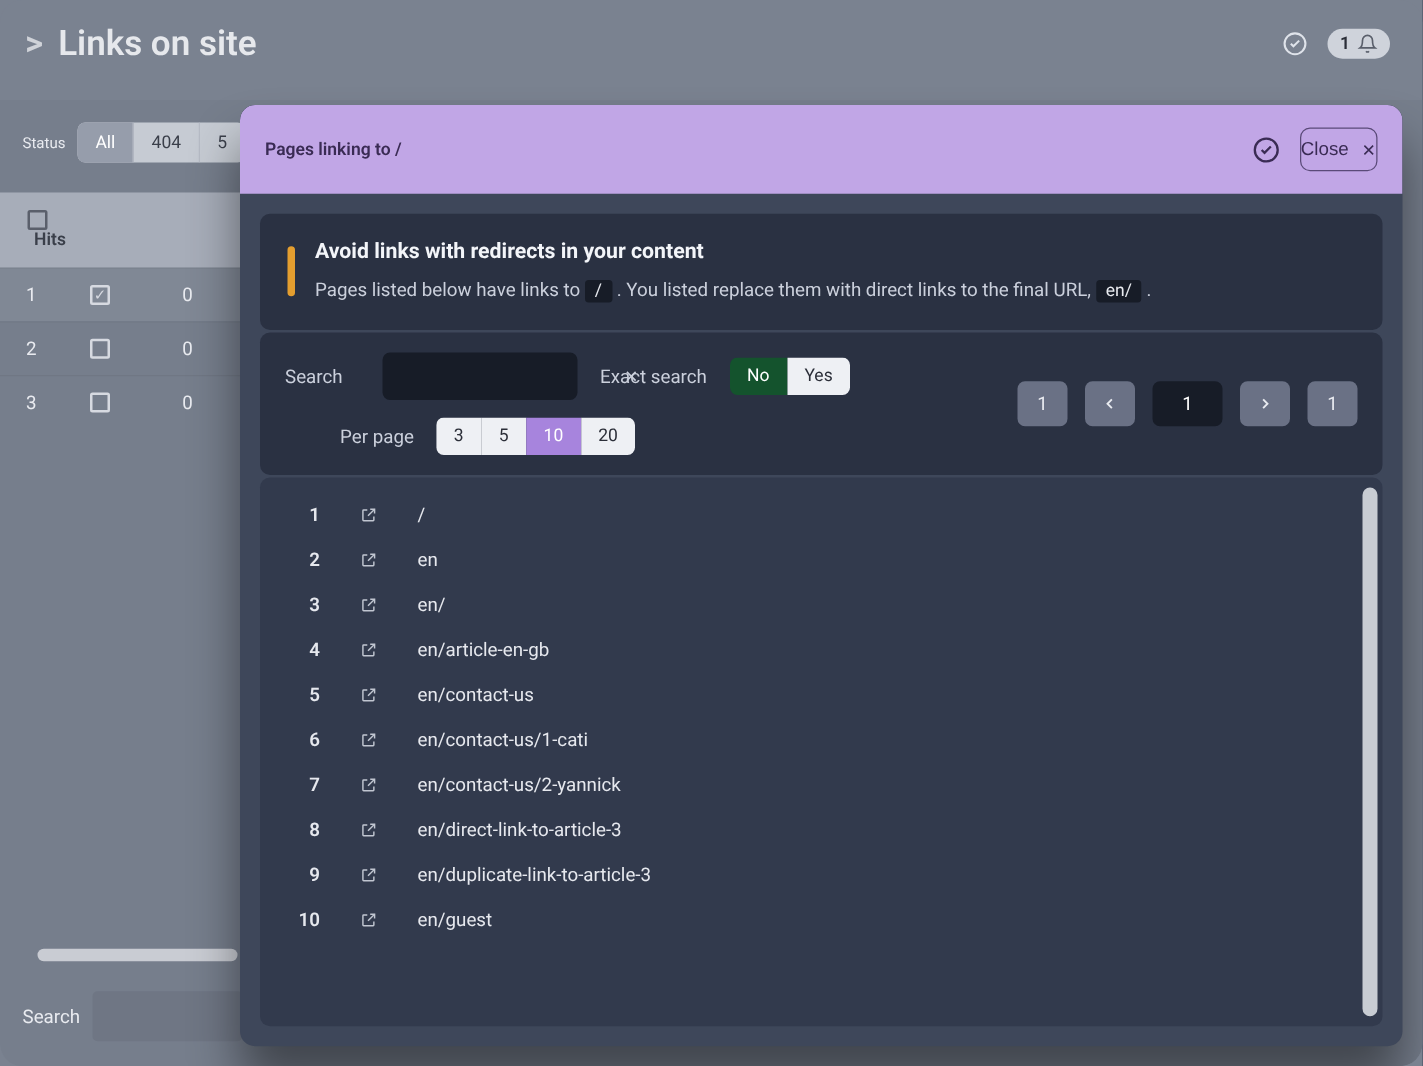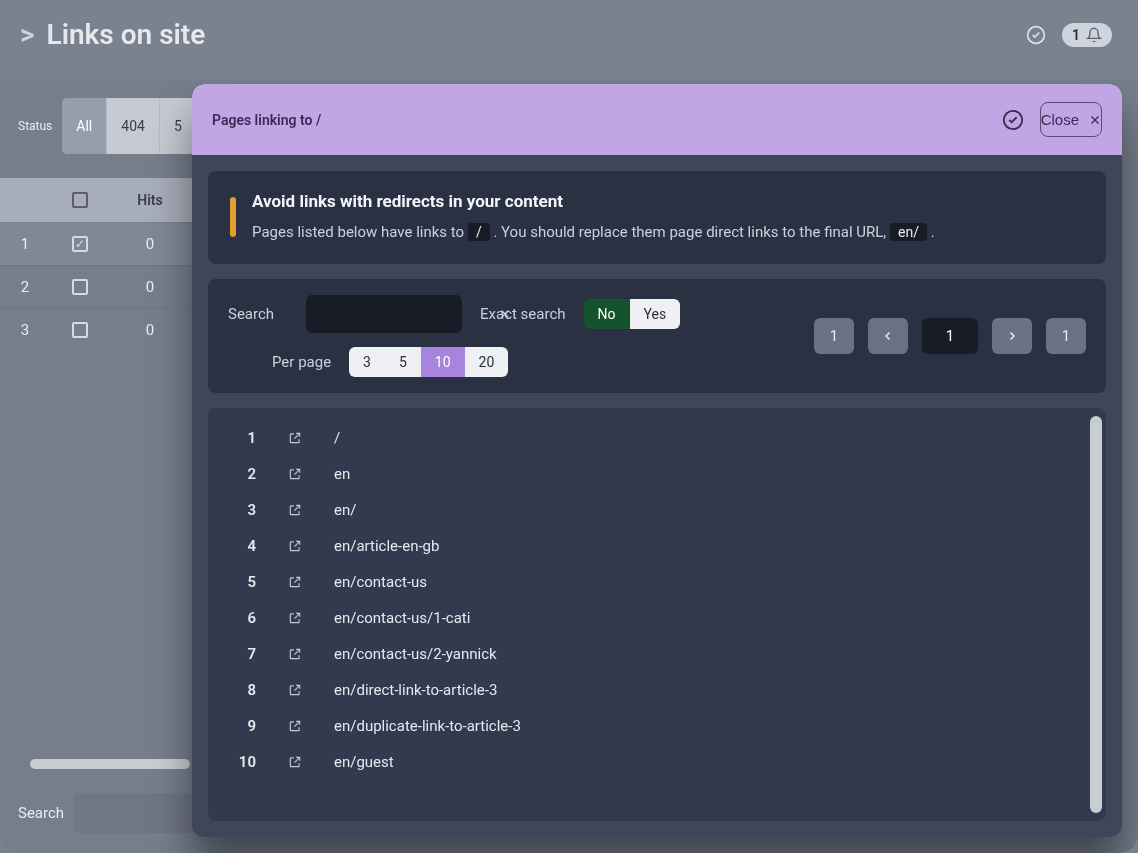--- a/index.html
+++ b/index.html
@@ -13,26 +13,26 @@
 .topbar-right { display: flex; align-items: center; gap: 14px; }
 .check-pill { width: 24px; height: 24px; display:flex; align-items:center; justify-content:center; color:#dfe3ea; }
 .notif-pill { display: flex; align-items: center; gap: 6px; background: #cfd3db; color: #2b2e38; padding: 4px 10px; border-radius: 20px; font-weight: 600; }
 .notif-pill .count { font-size: 14px; }
 
 
 .bg-page { position: absolute; left: 0; right: 0; top: 80px; bottom: 0; background: #767e8c; }
 .status-row { display: flex; align-items: center; gap: 10px; padding: 18px 18px 0 18px; }
 .status-label { color: #e9ebf0; font-size: 12px; }
 .status-tabs { display: flex; background: #c6cbd3; border-radius: 6px; overflow: hidden; }
-.status-tab { padding: 20px 14px; font-size: 14px; color: #3a3f4a; border-right: 1px solid #b6bbc5; }
+.status-tab { padding: 8px 14px; font-size: 14px; color: #3a3f4a; border-right: 1px solid #b6bbc5; }
 .status-tab:last-child { border-right: none; }
 .status-tab.active { background: #969dab; color: #fff; }
 
 .bg-table { margin-top: 24px; width: 200px; }
-.bg-thead { display: flex; background: #a7adb9; padding: 14px 0; }
+.bg-thead { display: flex; background: #a7adb9; padding: 14px 0; flex-direction: column; }
 .bg-th { text-align: center; color: #3a3f4a; font-weight: 600; font-size: 14px; }
 .bg-th.n { width: 50px; }
 .bg-th.cb { width: 60px; display:flex; justify-content:center; }
 .bg-th.hits { width: 80px; }
 .bg-row { display: flex; align-items: center; padding: 12px 0; border-top: 1px solid rgba(0,0,0,0.05); }
 .bg-row .n { width: 50px; text-align: center; color:#e9ebf0; font-size:15px; }
 .bg-row .cb { width: 60px; display:flex; justify-content:center; }
 .bg-row .hits { width: 80px; text-align: center; color:#e9ebf0; font-size:15px; }
 .bg-row.sel { background: rgba(255,255,255,0.08); }
 
@@ -46,21 +46,21 @@
 .bg-search-row .inp { width:120px; height:40px; background:#6f7684; border-radius:4px; }
 
 
 .modal { position: absolute; top: 84px; left: 192px; right: 16px; bottom: 16px; background: #3e475a; border-radius: 12px; box-shadow: 0 30px 40px rgba(0,0,0,0.45); display: flex; flex-direction: column; overflow:hidden; }
 .modal-header { background: #c1a6e6; color: #3a2b54; display: flex; align-items: center; justify-content: space-between; padding: 18px 20px; border-radius: 12px 12px 0 0; }
 .modal-title { font-size: 14px; font-weight: 600; }
 .modal-hdr-right { display:flex; align-items:center; gap:16px; }
 .close-btn { display:flex; align-items:center; gap:10px; border:1px solid #5a4a78; color:#3a2b54; background:transparent; padding:8px 0; border-radius:8px; font-size:15px; cursor:pointer; }
 .hdr-check { width:22px; height:22px; display:flex; align-items:center; justify-content:center; color:#3a2b54; }
 
-.modal-body { padding: 16px; display:flex; flex-direction:column; gap:15px; flex:1; overflow:hidden; }
+.modal-body { padding: 16px; display:flex; flex-direction:column; gap:2px; flex:1; overflow:hidden; }
 
 .alert { background: #2a3142; border-radius: 8px; padding: 20px 22px; display:flex; gap:16px; align-items:flex-start; }
 .alert-bar { width:6px; height:40px; background:#e49e2f; border-radius:4px; margin-top:6px; flex-shrink:0; }
 .alert-body { flex:1; }
 .alert-title { font-weight:700; font-size:17px; color:#f3f5f9; margin-bottom:10px; }
 .alert-text { font-size:15px; color:#cbd0dc; line-height:1.5; }
 .code-chip { background:#171c27; padding:1px 8px; border-radius:3px; color:#e9ebf0; font-family: inherit; font-size:14px; }
 
 .filters { background:#2a3142; border-radius:8px; padding:16px 20px; display:flex; align-items:center; justify-content:space-between; gap:20px; }
 .filters-left { display:flex; flex-direction:column; gap:14px; }
@@ -184,21 +184,21 @@
     </div>
 
     <div class="modal-body">
       <div class="alert">
         <div class="alert-bar"></div>
         <div class="alert-body">
           <div class="alert-title">Avoid links with redirects in your content</div>
           <div class="alert-text">
             <span>Pages listed below have links to </span>
             <span class="code-chip">/</span>
-            <span>. You should replace them page direct links to the final URL, </span>
+            <span>. You listed replace them with direct links to the final URL, </span>
             <span class="code-chip">en/</span>
             <span>.</span>
           </div>
         </div>
       </div>
 
       <div class="filters">
         <div class="filters-left">
           <div class="frow">
             <span class="flabel">Search</span>

